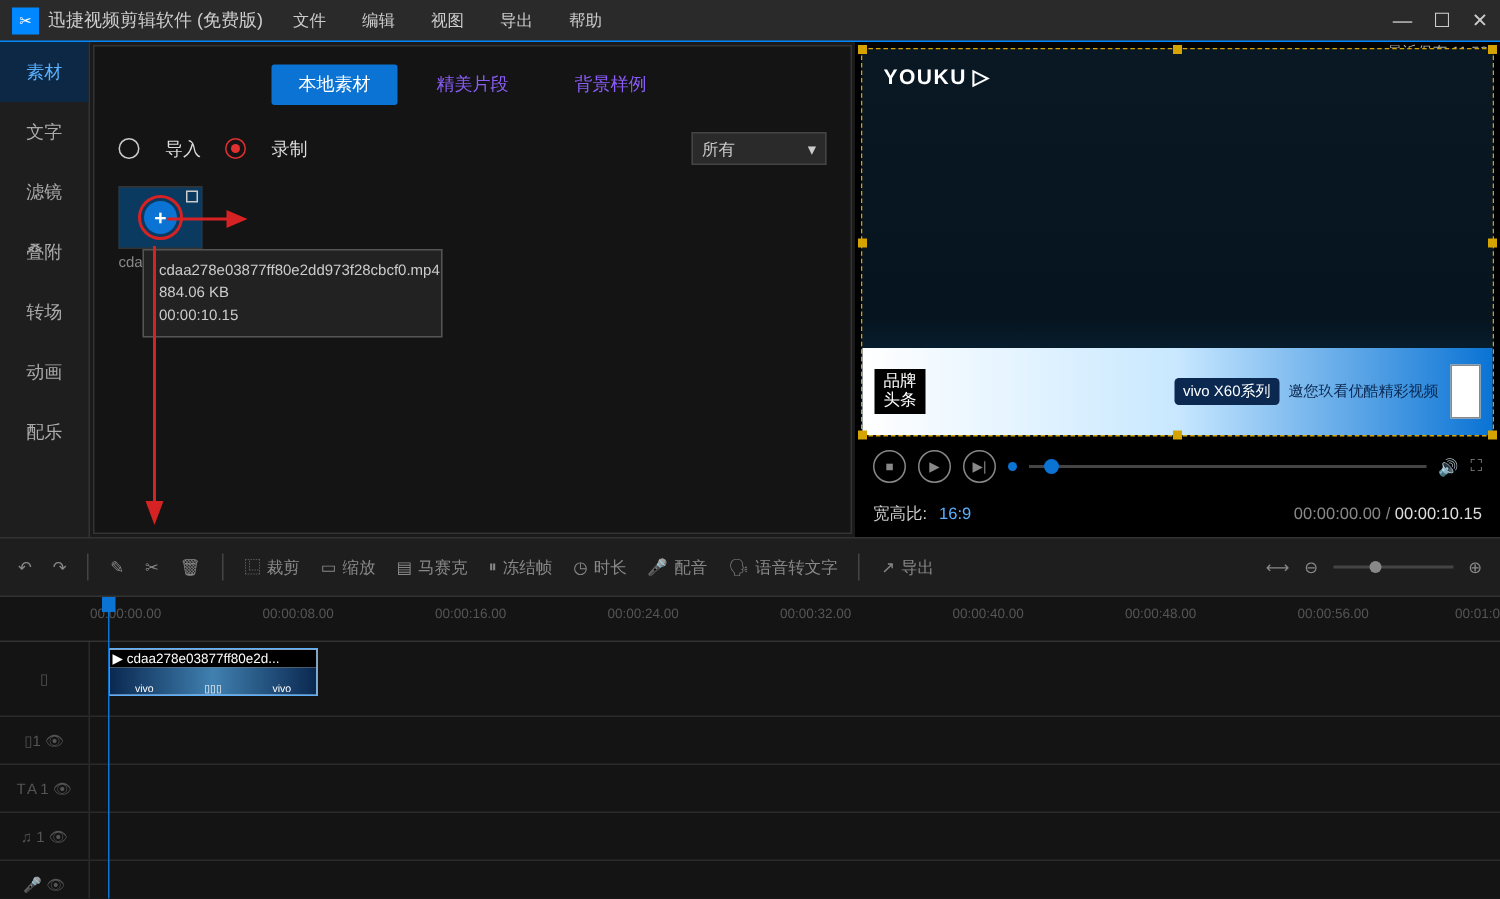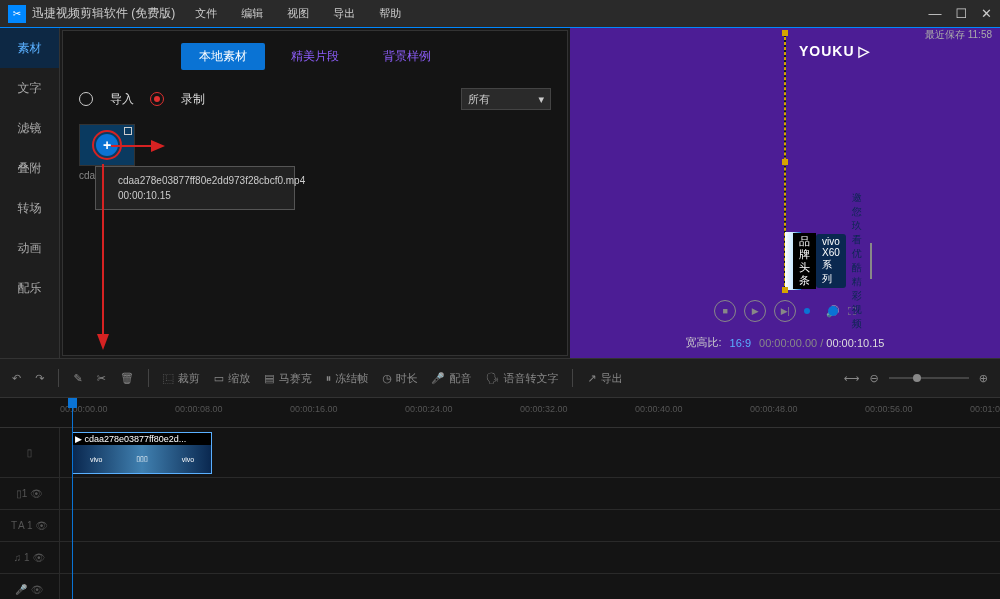--- a/index.html
+++ b/index.html
@@ -33,24 +33,24 @@
 .record-icon { width: 14px; height: 14px; border: 1.5px solid #e03030; border-radius: 50%; position: relative; }
 .record-icon::after { content:""; position:absolute; inset:3px; background:#e03030; border-radius:50%; }
 .filter-select { margin-left: auto; width: 90px; height: 22px; background: #2a2a2a; border: 1px solid #444; color: #ccc; font-size: 11px; padding: 0 6px; display:flex; align-items:center; justify-content:space-between; }
 
 .thumb-area { padding: 8px 16px; position: relative; }
 .thumb { width: 56px; height: 42px; background: #0a3a60; border: 1px solid #333; position: relative; }
 .thumb .smallbox { position:absolute; top:2px; right:2px; width:8px; height:8px; border:1px solid #ccc; }
 .add-circle { position: absolute; top: 50%; left: 50%; transform: translate(-50%,-50%); width: 22px; height: 22px; background: #0a73d4; border-radius: 50%; display:flex; align-items:center; justify-content:center; color:#fff; font-size:14px; font-weight:bold; }
 .red-ring { position: absolute; top: 50%; left: 50%; transform: translate(-50%,-50%); width: 30px; height: 30px; border: 2px solid #d62222; border-radius: 50%; pointer-events:none; }
 .thumb-label { font-size: 10px; color: #888; margin-top: 4px; }
-.tooltip { position: absolute; top: 50px; left: 32px; background: #222; border: 1px solid #555; padding: 6px 22px; font-size: 10px; color: #ccc; line-height: 1.5; width: 200px; z-index: 5; }
-
-
-.panel-right { width: 430px; background: #4c1d95; display: flex; flex-direction: column; padding: 4px; align-items: center; }
+.tooltip { position: absolute; top: 50px; left: 32px; background: #222; border: 1px solid #555; padding: 6px 10px; font-size: 10px; color: #ccc; line-height: 1.5; width: 200px; z-index: 5; }
+
+
+.panel-right { width: 430px; background: #000000; display: flex; flex-direction: column; padding: 4px; }
 .preview { flex: 1; position: relative; background: #0a1520; border: 1px dashed #d6a400; display:flex; align-items:flex-end; }
 .preview .corner { position:absolute; width:6px; height:6px; background:#d6a400; }
 .preview .c1{top:-3px;left:-3px}.preview .c2{top:-3px;right:-3px}.preview .c3{bottom:-3px;left:-3px}.preview .c4{bottom:-3px;right:-3px}
 .preview .cm1{top:-3px;left:50%;margin-left:-3px}.preview .cm2{bottom:-3px;left:50%;margin-left:-3px}
 .preview .cm3{left:-3px;top:50%;margin-top:-3px}.preview .cm4{right:-3px;top:50%;margin-top:-3px}
 .youku { position:absolute; top:10px; left:14px; color:#fff; font-size:14px; font-weight:bold; letter-spacing:1px; display:flex; align-items:center; gap:4px; }
 .preview-dark { position:absolute; inset:0; background:linear-gradient(180deg, #0a1824 0%, #06141f 70%, #0a3a5a 100%); }
 .banner { position:absolute; bottom:0; left:0; right:0; height:58px; background:linear-gradient(90deg,#fff 0%,#c8e8ff 50%,#0a73d4 100%); display:flex; align-items:center; padding:0 8px; }
 .banner-left { background:#000; color:#fff; padding:2px 6px; font-size:11px; line-height:1.2; }
 .banner-mid { margin-left:auto; background:#0a2850; color:#fff; font-size:10px; padding:2px 6px; border-radius:3px; }
@@ -81,21 +81,21 @@
 .time-ruler { height:30px; display:flex; align-items:flex-end; padding-left:60px; position:relative; border-bottom:1px solid #333; }
 .time-ruler .tick { position:absolute; top:6px; font-size:9px; color:#555; }
 .playhead { position:absolute; left:72px; top:0; bottom:-180px; width:1px; background:#0a73d4; z-index:3; }
 .playhead::before { content:""; position:absolute; top:0; left:-4px; width:9px; height:10px; background:#0a73d4; }
 
 .tracks { position:relative; }
 .track { height:32px; border-bottom:1px solid #2a2a2a; display:flex; align-items:center; }
 .track.video { height:50px; }
 .track-head { width:60px; height:100%; display:flex; align-items:center; justify-content:center; gap:4px; color:#555; font-size:10px; border-right:1px solid #2a2a2a; }
 .track-body { flex:1; height:100%; position:relative; }
-.clip { position:absolute; left:12px; top:4px; height:42px; width:140px; background:#fff; border:1px solid #5ab0ff; overflow:hidden; }
+.clip { position:absolute; left:12px; top:4px; height:32px; width:140px; background:#fff; border:1px solid #5ab0ff; overflow:hidden; }
 .clip-header { background:#000; color:#fff; font-size:9px; padding:1px 2px; white-space:nowrap; overflow:hidden; }
 .clip-body { height:28px; background:linear-gradient(90deg,#0a2850 0%,#4080b0 50%,#0a2850 100%); display:flex; align-items:center; justify-content:space-around; font-size:7px; color:#fff; }
 
 svg.arrow-svg { position:absolute; pointer-events:none; z-index:6; }
 </style>
 </head>
 <body>
 
 <div class="titlebar">
   <div class="app-icon">✂</div>
@@ -149,20 +149,21 @@
     </div>
     <div class="thumb-area">
       <div class="thumb">
         <div class="smallbox"></div>
         <div class="add-circle">+</div>
         <div class="red-ring"></div>
       </div>
       <div class="thumb-label">cda</div>
       <div class="tooltip">
         <div>cdaa278e03877ff80e2dd973f28cbcf0.mp4</div>
+        <div>884.06 KB</div>
         <div>00:00:10.15</div>
       </div>
 
       <svg class="arrow-svg" style="left:48px;top:20px" width="60" height="20">
         <line x1="0" y1="10" x2="48" y2="10" stroke="#d62222" stroke-width="2"></line>
         <polygon points="40,4 54,10 40,16" fill="#d62222"></polygon>
       </svg>
       <svg class="arrow-svg" style="left:30px;top:48px" width="20" height="190">
         <line x1="10" y1="0" x2="10" y2="178" stroke="#d62222" stroke-width="2"></line>
         <polygon points="4,170 10,186 16,170" fill="#d62222"></polygon>

